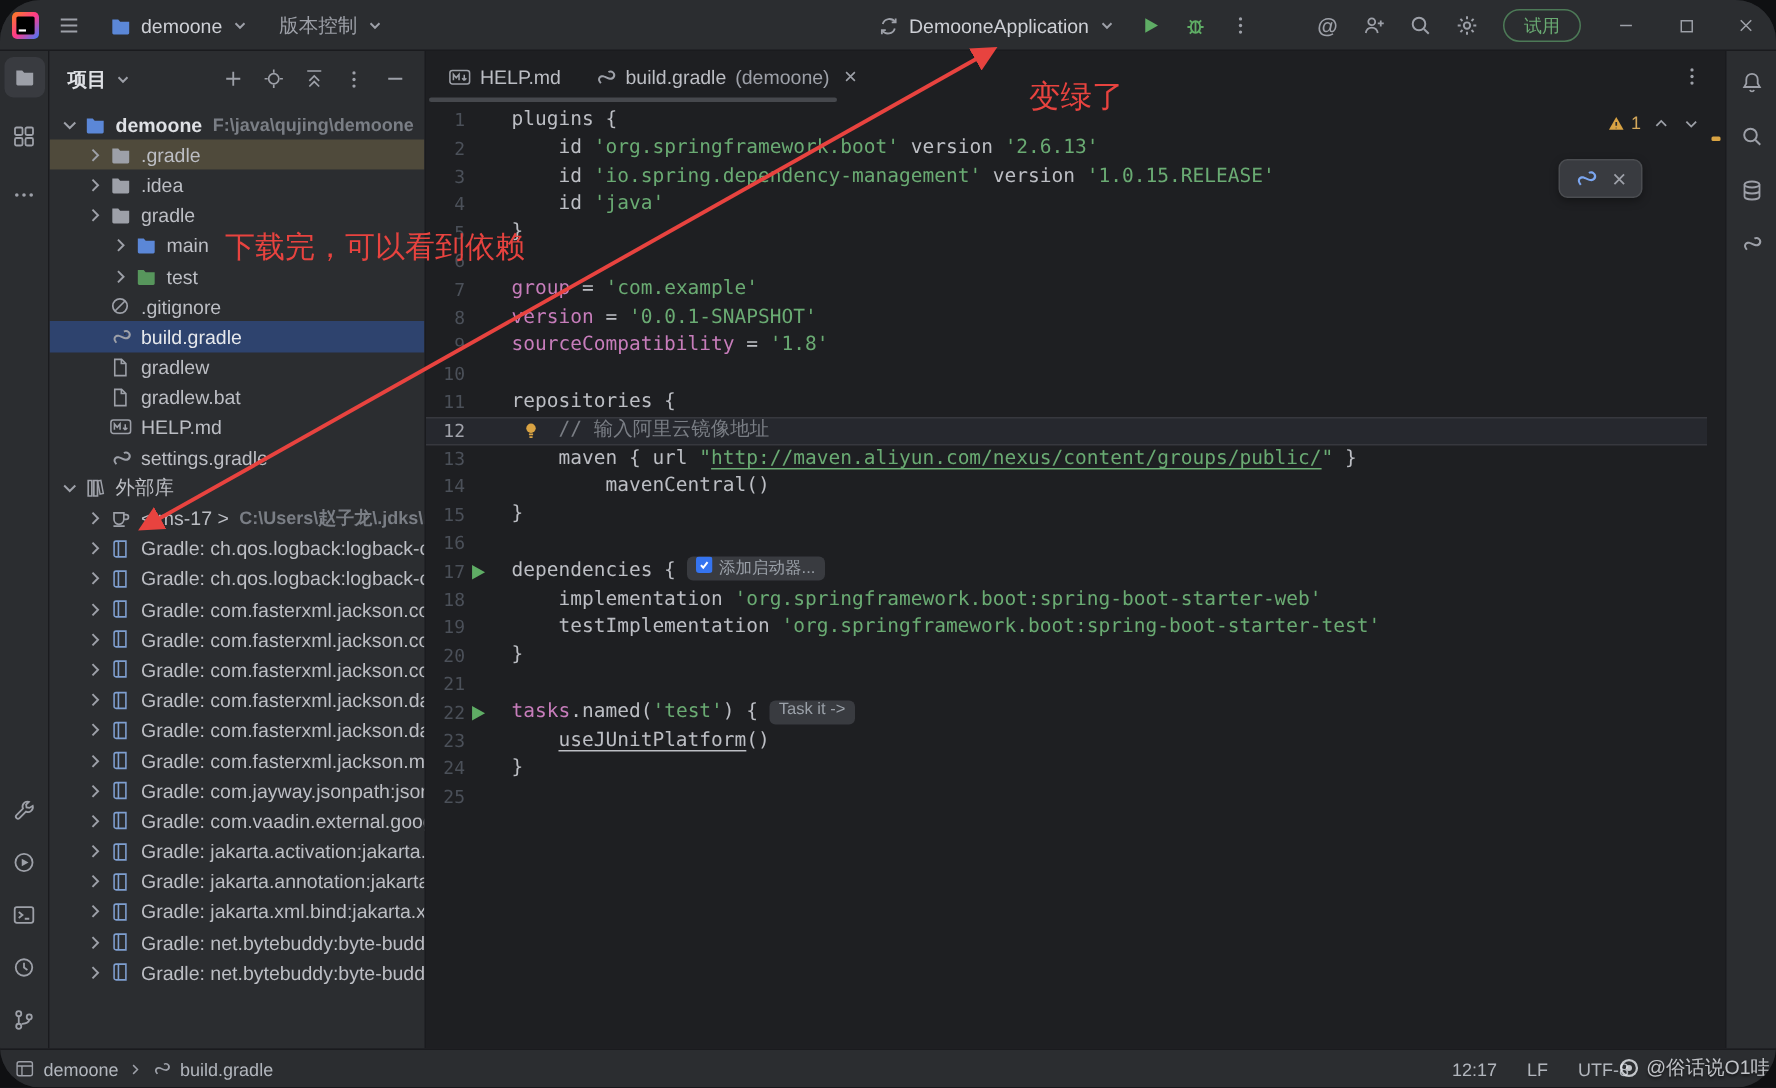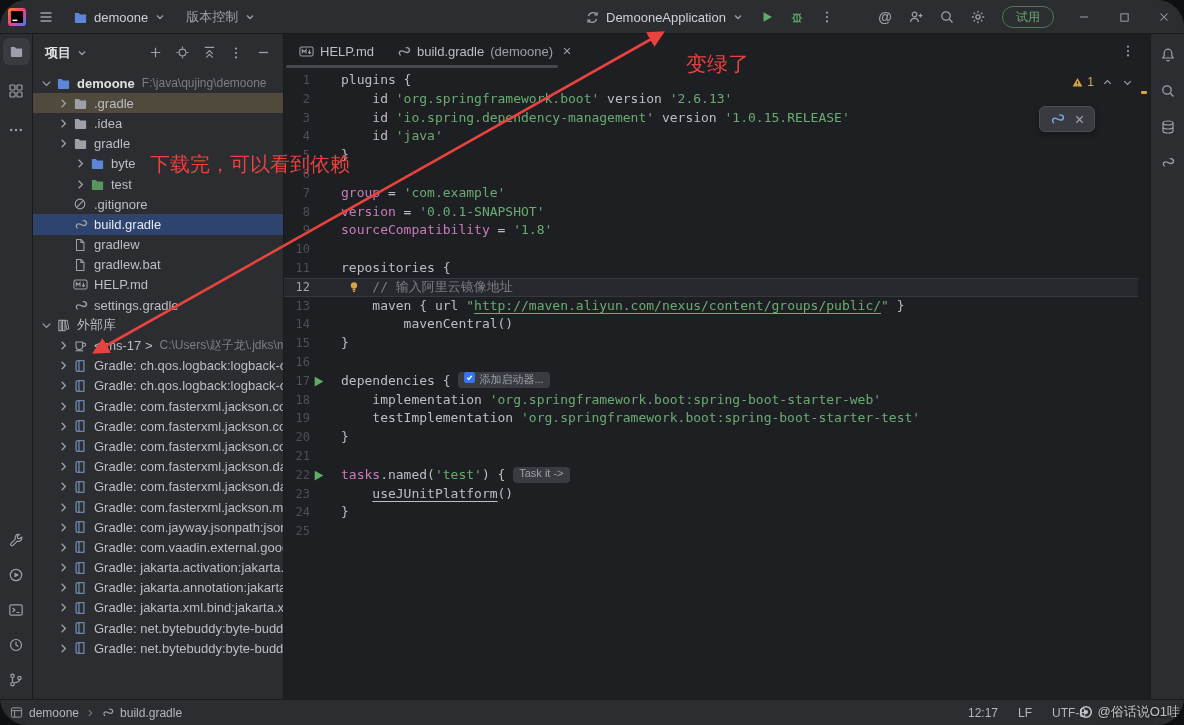--- a/index.html
+++ b/index.html
@@ -29,21 +29,21 @@
   .strip-btn.active{background:#393b40;color:#6c9ef8;}
   .project-panel{width:251px;background:#2b2d30;border-right:1px solid #1a1b1e;display:flex;flex-direction:column;overflow:hidden;}
   .panel-header{height:37px;flex:none;display:flex;align-items:center;padding:0 8px 0 12px;gap:5px;}
   .ph-title{font-weight:600;color:#dfe1e5;}
   .ph-icons{margin-left:auto;display:flex;gap:3px;}
   .ph-icons .tb-btn{width:24px;height:24px;}
   .tree{flex:1;overflow:hidden;padding-top:2px;}
   .tree-row{height:20.2px;display:flex;align-items:center;white-space:nowrap;overflow:hidden;color:#bcbec4;}
   .tree-row .chev{width:15px;height:15px;flex:none;display:flex;align-items:center;justify-content:center;color:#9da0a8;}
   .tree-row .ic{width:18px;height:16px;flex:none;margin-right:5px;}
-  .tree-row .t-suffix{color:#7a7e85;font-size:12px;margin-left:7px;}
+  .tree-row .t-suffix{color:#7a7e85;font-size:12px;margin-left:7px;font-weight:bold;}
   .tree-row.sel{background:#2e436e;color:#e6e8ec;}
   .tree-row.warm{background:#4f4a3b;}
   .tree-row.root .t-label{font-weight:700;color:#dfe1e5;}
   [data-name="folder-root-icon"],[data-name="folder-main-icon"],[data-name="project-folder-icon"]{color:#5b87d7;}
   [data-name="folder-test-icon"]{color:#57965c;}
   [data-name="library-icon"]{color:#7f9fd0;}
   
   .editor{flex:1;position:relative;background:#1e1f22;overflow:hidden;}
   .tabbar{position:relative;height:34px;display:flex;align-items:center;padding-left:4px;}
   .tab{display:flex;align-items:center;gap:6px;height:34px;padding:0 11px;color:#bcbec4;}
@@ -417,21 +417,21 @@
             <span class="chev" data-name="chevron-right-icon">
               <svg width="13" height="13" viewBox="0 0 14 14">
                 <path d="M5 3l4 4-4 4" fill="none" stroke="currentColor" stroke-width="1.4"></path>
               </svg>
             </span>
             <span class="ic" data-name="folder-main-icon">
               <svg width="15" height="15" viewBox="0 0 16 16">
                 <path d="M2 3.2h4.2l1.4 1.6H14v8a1 1 0 0 1-1 1H3a1 1 0 0 1-1-1z" fill="currentColor"></path>
               </svg>
             </span>
-            <span class="t-label">byte</span>
+            <span class="t-label">main</span>
           </div>
           <div class="tree-row" data-name="tree-item" style="padding-left:40px">
             <span class="chev" data-name="chevron-right-icon">
               <svg width="13" height="13" viewBox="0 0 14 14">
                 <path d="M5 3l4 4-4 4" fill="none" stroke="currentColor" stroke-width="1.4"></path>
               </svg>
             </span>
             <span class="ic" data-name="folder-test-icon">
               <svg width="15" height="15" viewBox="0 0 16 16">
                 <path d="M2 3.2h4.2l1.4 1.6H14v8a1 1 0 0 1-1 1H3a1 1 0 0 1-1-1z" fill="currentColor"></path>

